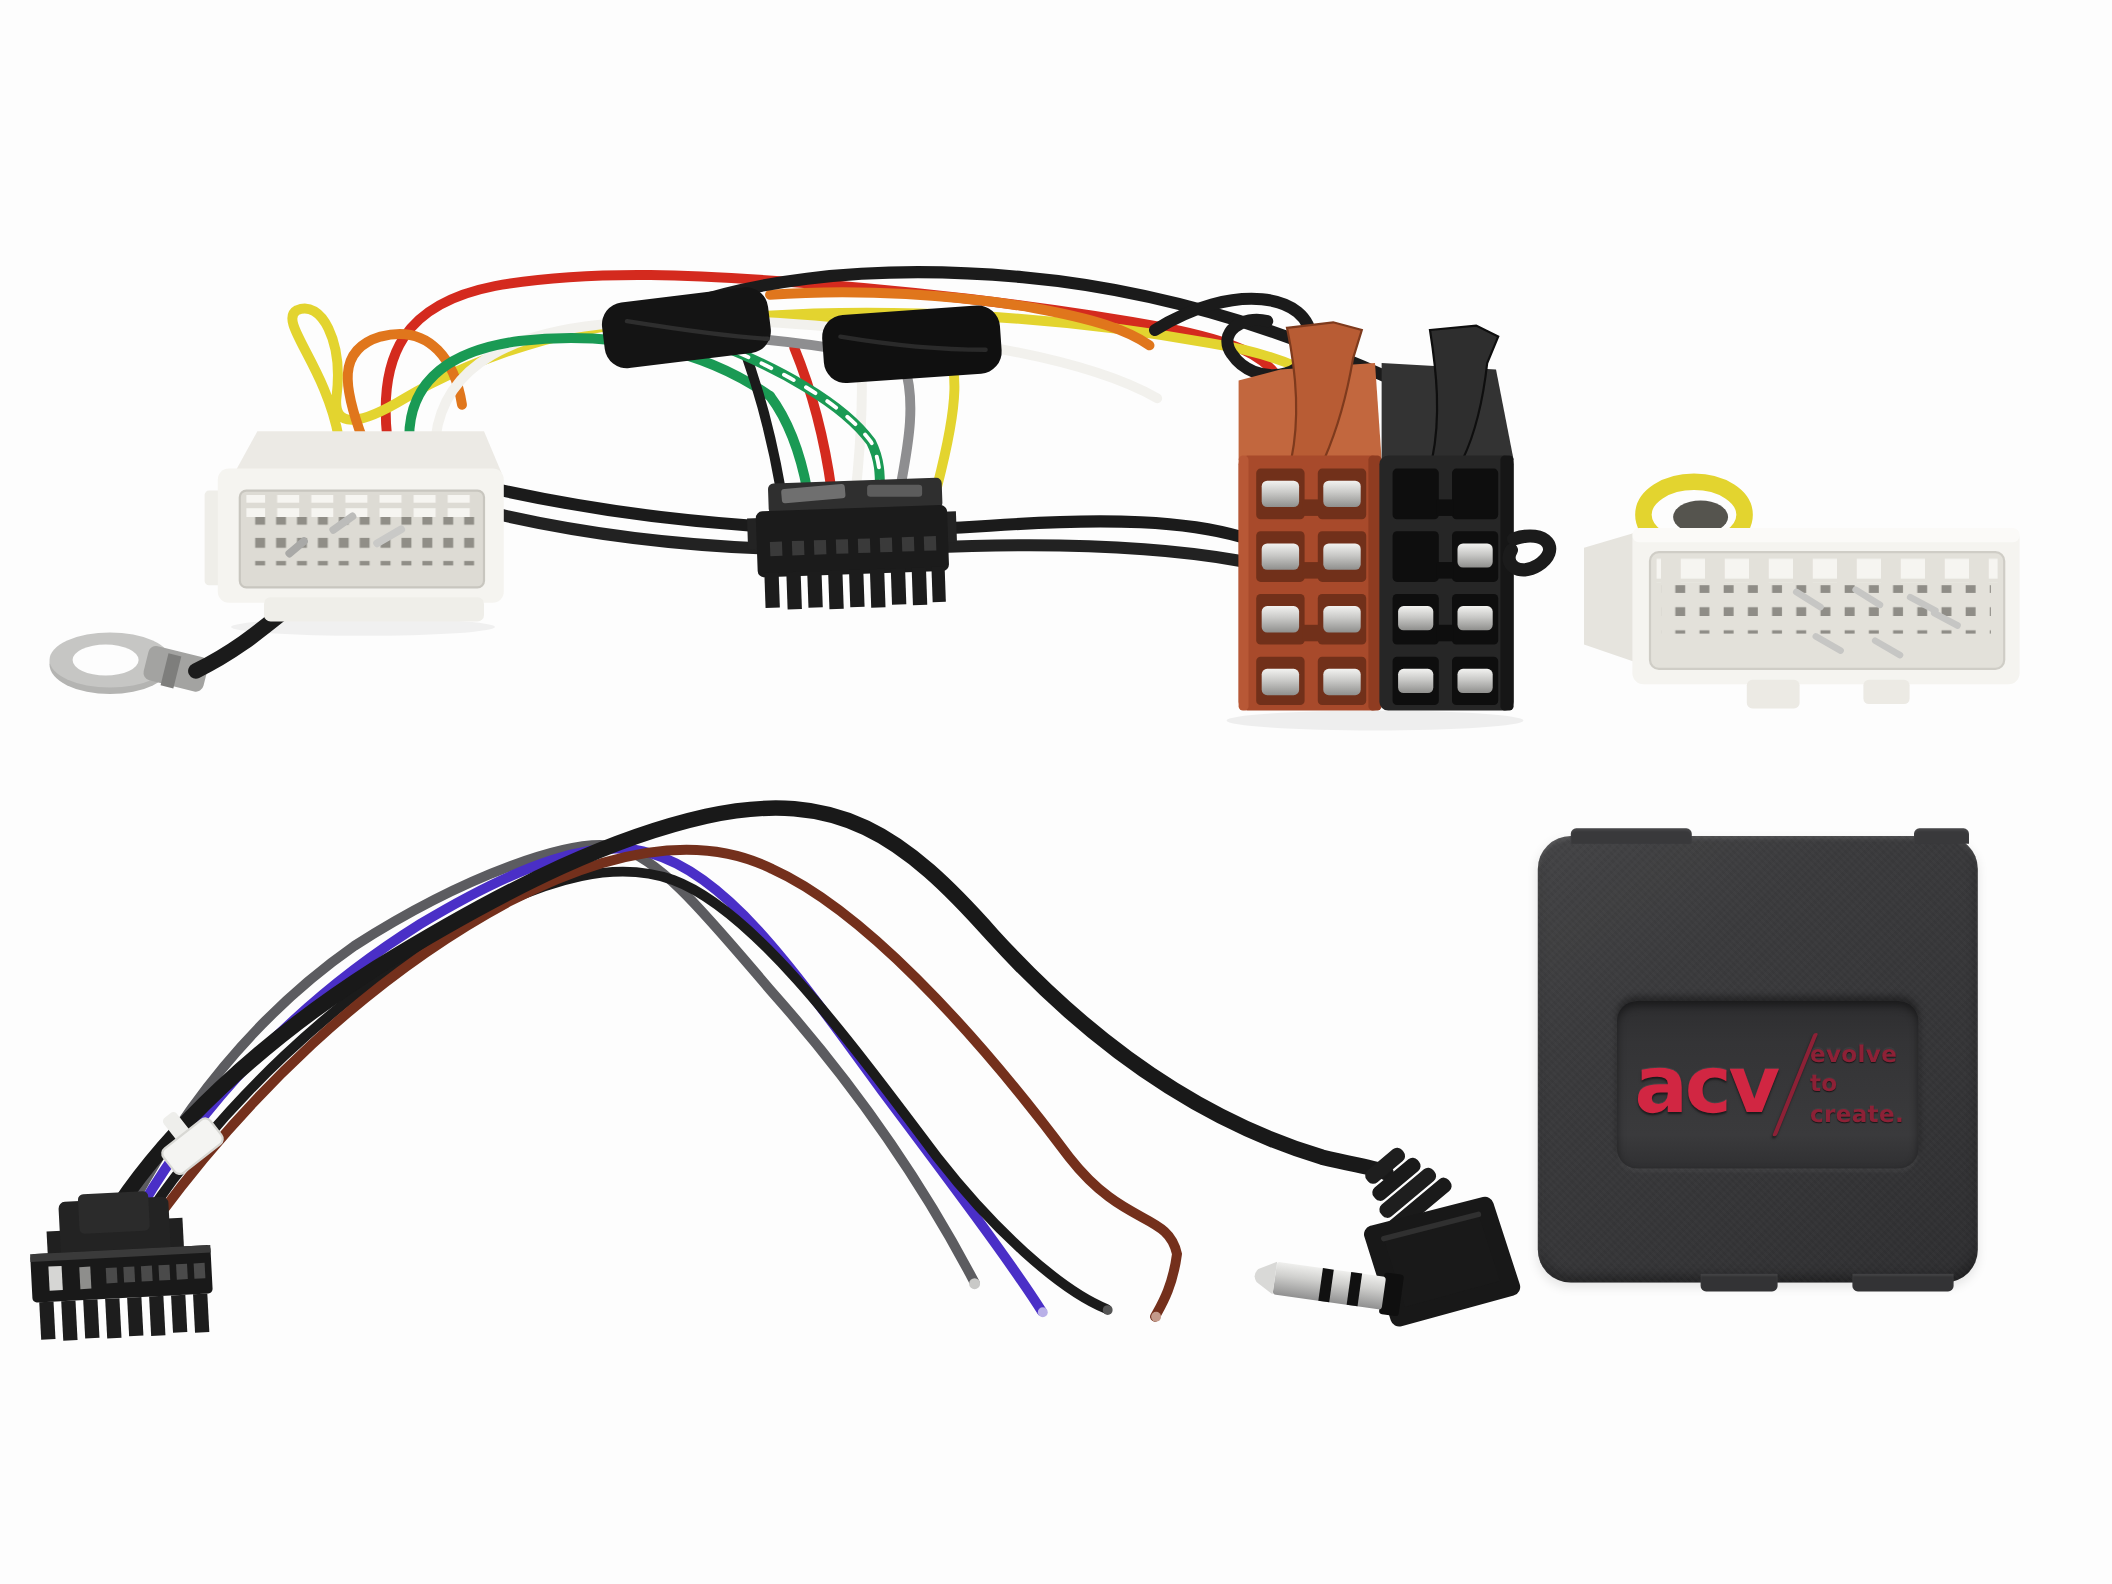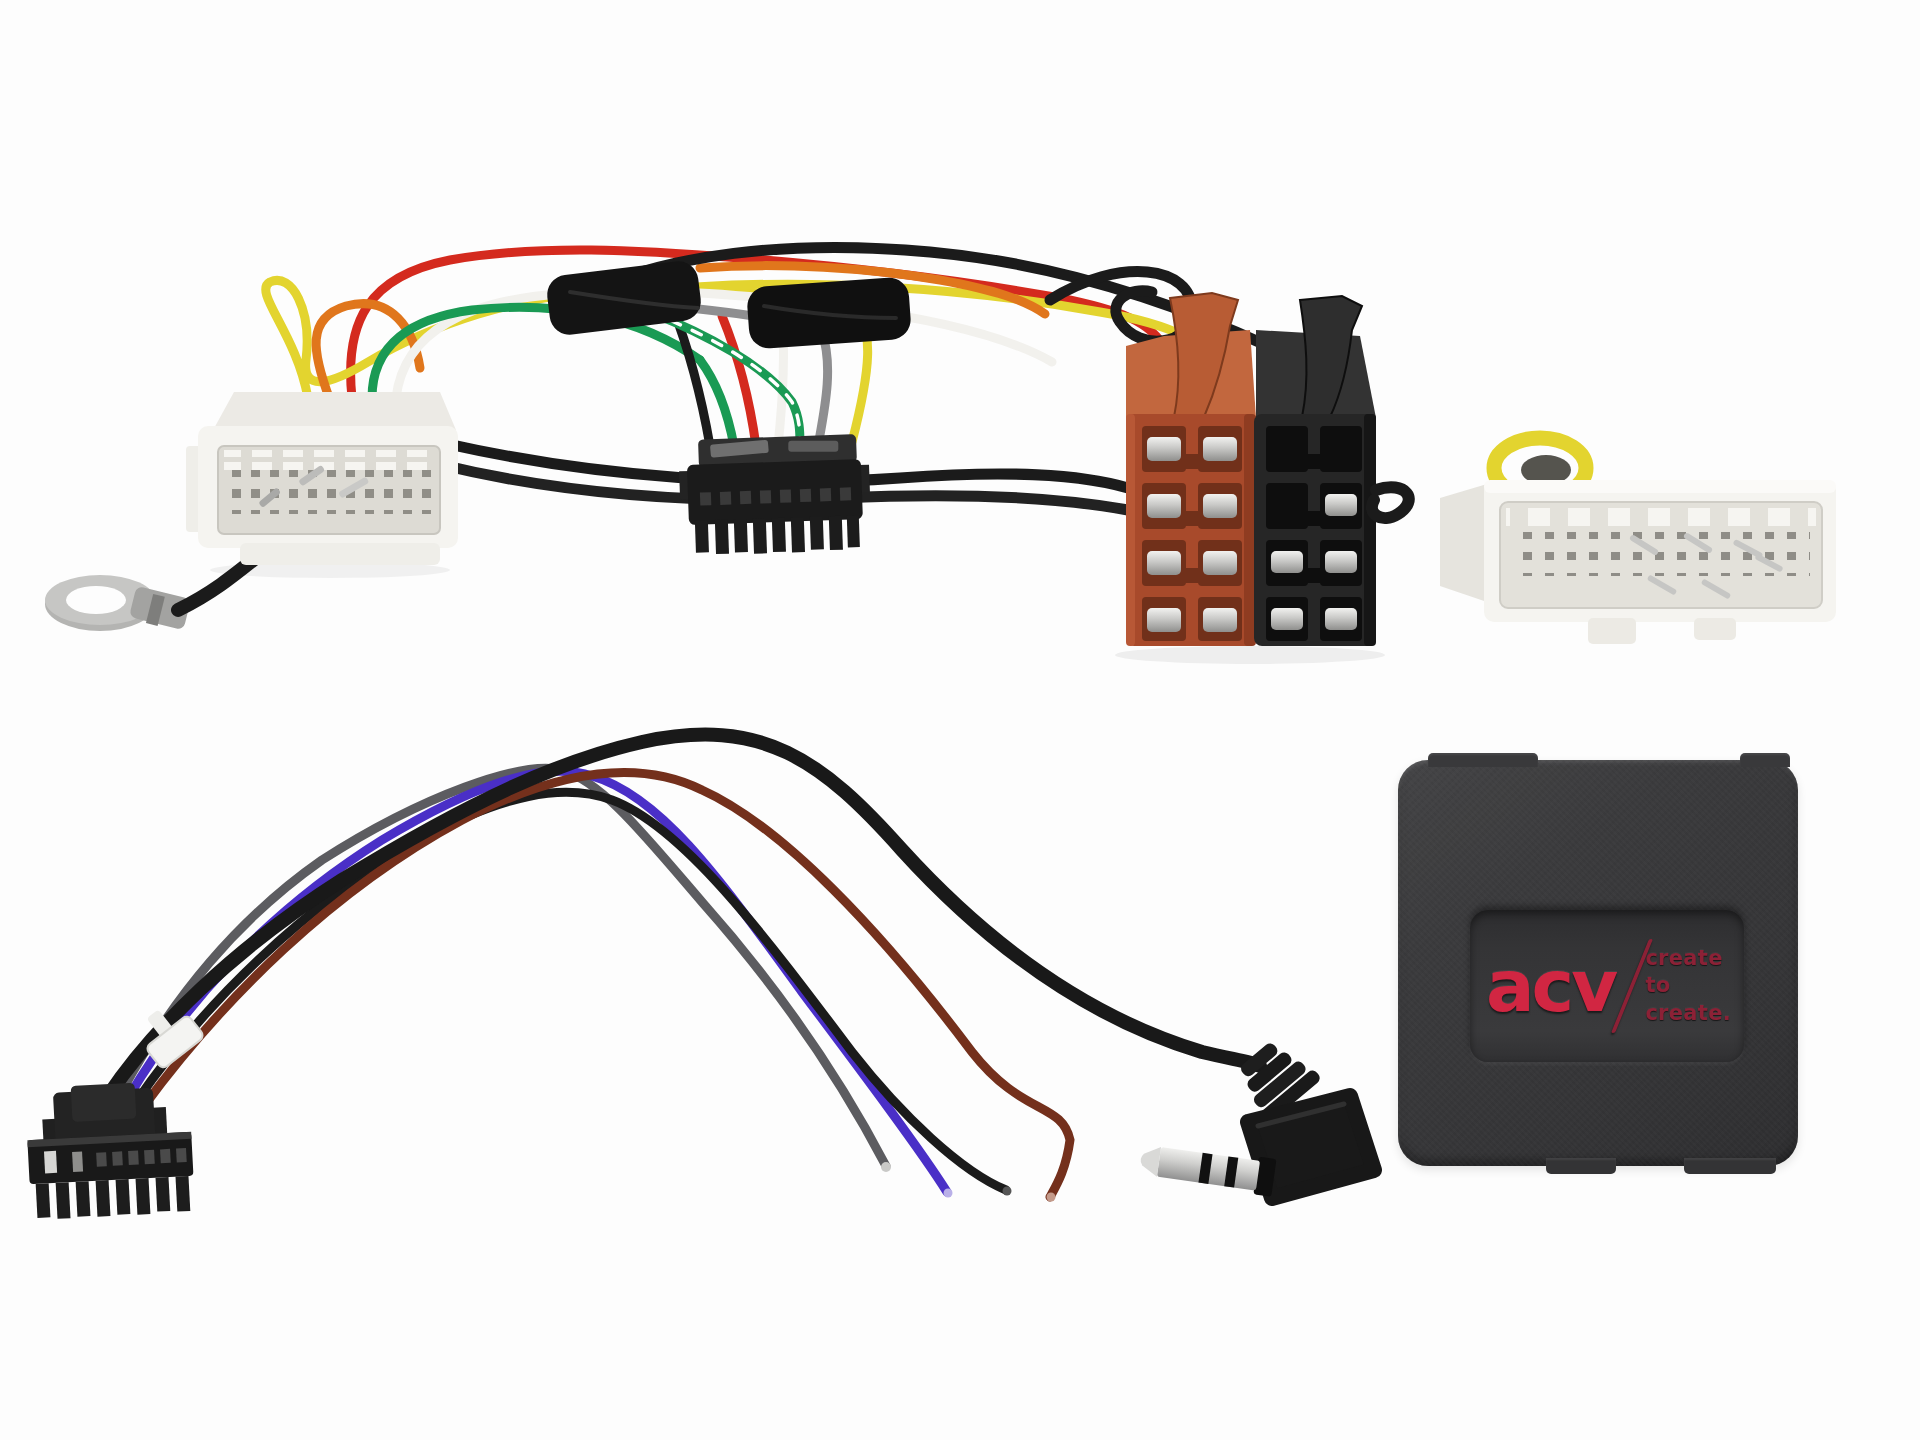--- a/index.html
+++ b/index.html
@@ -311,19 +311,19 @@
 
 <div class="acv-box">
   <div class="box-tab tab-top-a"></div>
   <div class="box-tab tab-top-b"></div>
   <div class="box-tab tab-bot-a"></div>
   <div class="box-tab tab-bot-b"></div>
   <div class="label-panel">
     <span class="acv-logo" style="color: rgb(209, 38, 66);">acv</span>
     <span class="logo-slash-glyph" style="background: rgb(140, 33, 54);"></span>
     <span class="tagline" style="color: rgb(140, 33, 54);">
-      <span>create</span><br>
+      <span>evolve</span><br>
       <span>to create.</span>
     </span>
   </div>
 </div>
 
 </div>
 
 </body></html>

